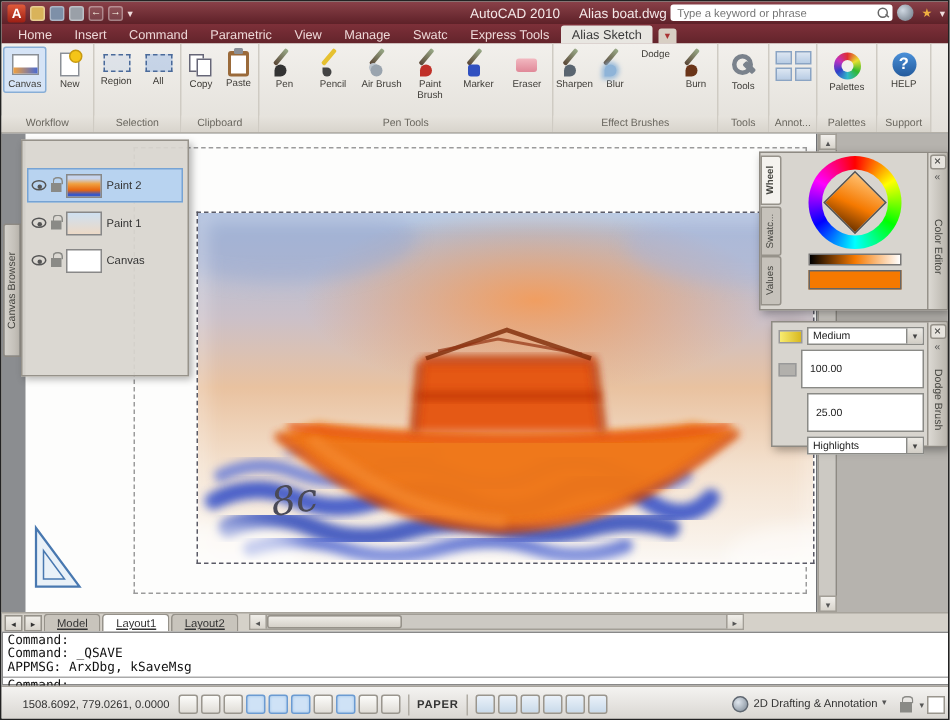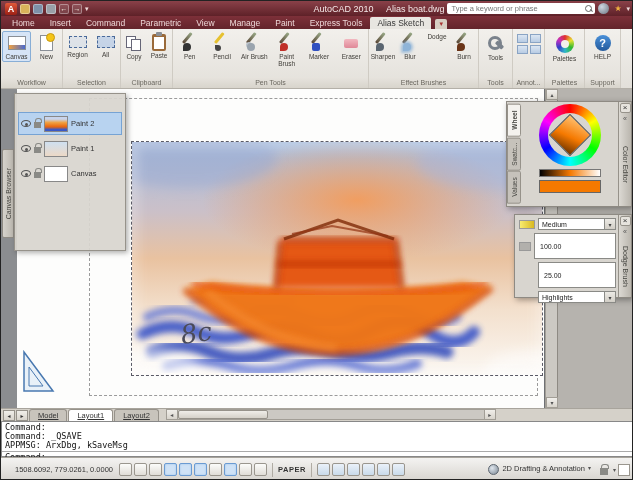--- a/index.html
+++ b/index.html
@@ -206,21 +206,21 @@
     <span class="tb-arrow">▾</span>
   </div>
 
   <div class="tabrow">
     <div class="rtab">Home</div>
     <div class="rtab">Insert</div>
     <div class="rtab">Command</div>
     <div class="rtab">Parametric</div>
     <div class="rtab">View</div>
     <div class="rtab">Manage</div>
-    <div class="rtab">Paint</div>
+    <div class="rtab">Swatc</div>
     <div class="rtab">Express Tools</div>
     <div class="rtab active">Alias Sketch</div>
     <div class="tab-extra">▾</div>
   </div>
 
   <div class="ribbon">
 
     <div class="rgroup" style="width:62px">
       <div class="rbtn sel">
         <div class="canvicon"></div>

